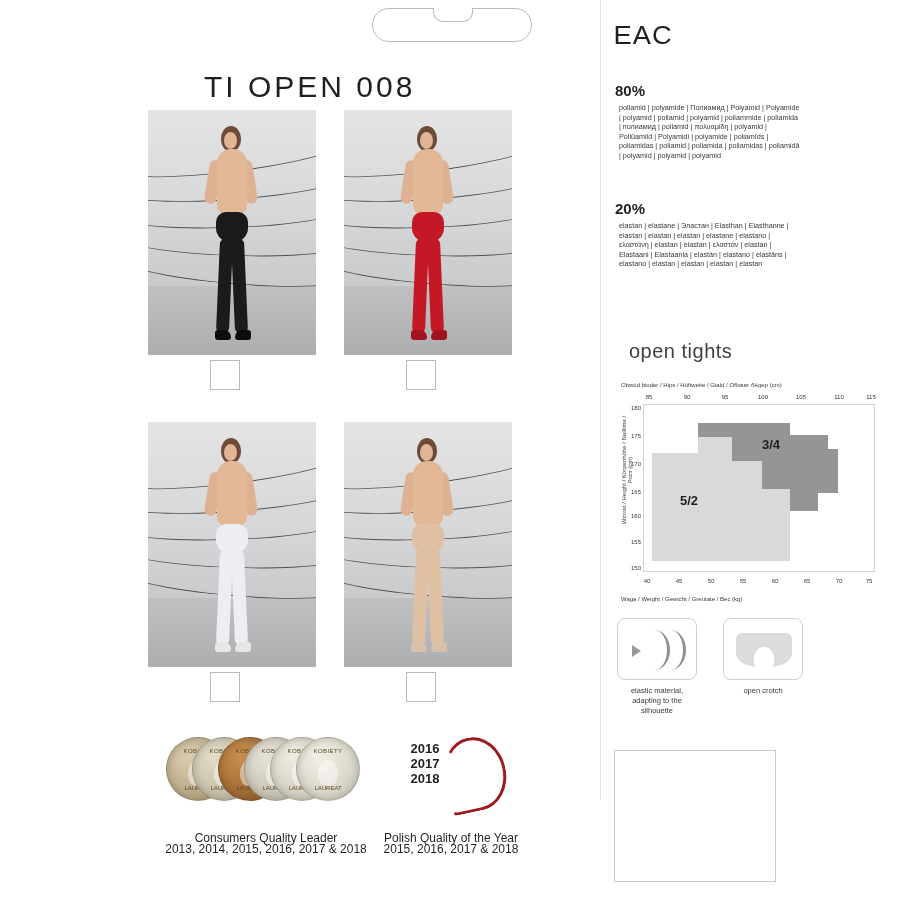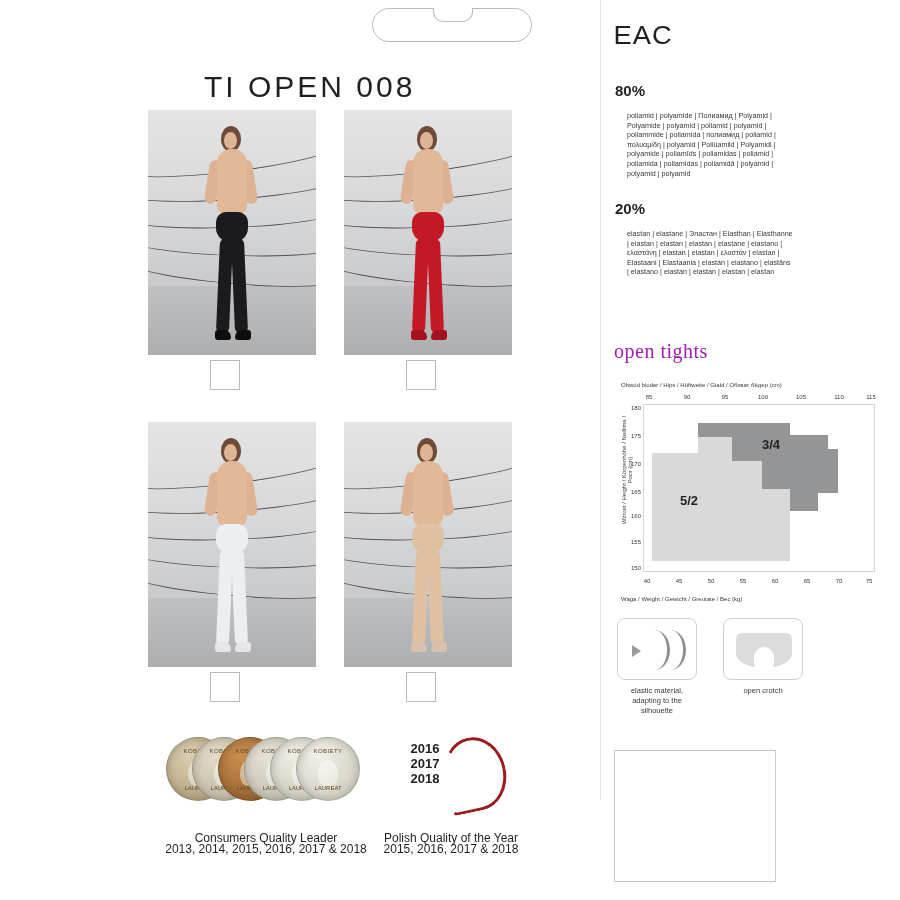--- a/index.html
+++ b/index.html
@@ -202,25 +202,25 @@
     position: absolute; left: 14px; top: 20px;
     font-size: 26px; letter-spacing: 1px;
     font-family: "Liberation Sans", sans-serif;
     font-weight: 400; color: #231f20;
     transform: scaleX(1.05);
   }
   .comp { position: absolute; left: 14px; width: 190px; }
   .comp-80 { top: 82px; }
   .comp-20 { top: 200px; }
   .comp h3 { margin: 0 0 4px 0; font-size: 15px; font-weight: 700; }
-  .comp p { margin: 12px; font-size: 7.2px; line-height: 9.6px; color: #39373a; }
+  .comp p { margin: 4px; font-size: 7.2px; line-height: 9.6px; color: #39373a; }
 
   .open-tights {
-    position: absolute; left: 13px; top: 340px;
-    font-size: 20px; color: #a21caf; letter-spacing: .5px; font-family: Liberation Serif, serif;
+    position: absolute; left: 28px; top: 340px;
+    font-size: 20px; color: #404040; letter-spacing: .5px;
   }
 
   
   .chart-wrap { position: absolute; left: 12px; top: 382px; width: 280px; height: 220px; }
   .chart-top-label, .chart-bottom-label {
     position: absolute; left: 8px;
     font-size: 6px; color: #3a383b;
   }
   .chart-top-label { top: 0; }
   .chart-bottom-label { bottom: 0; }

